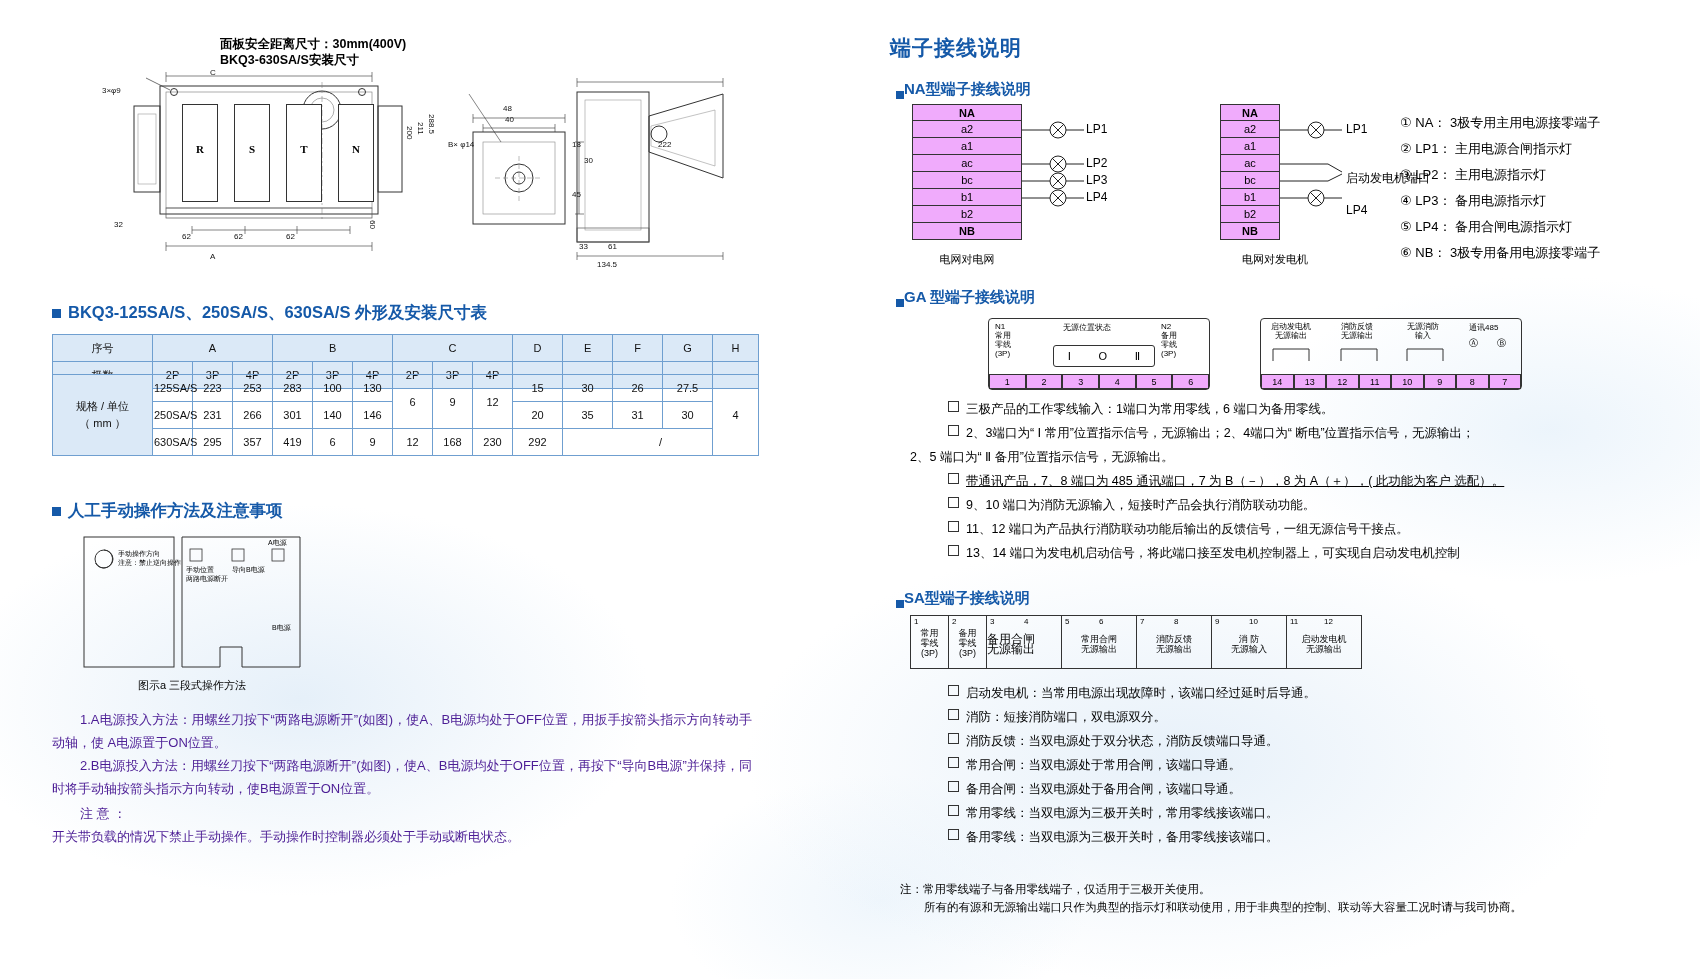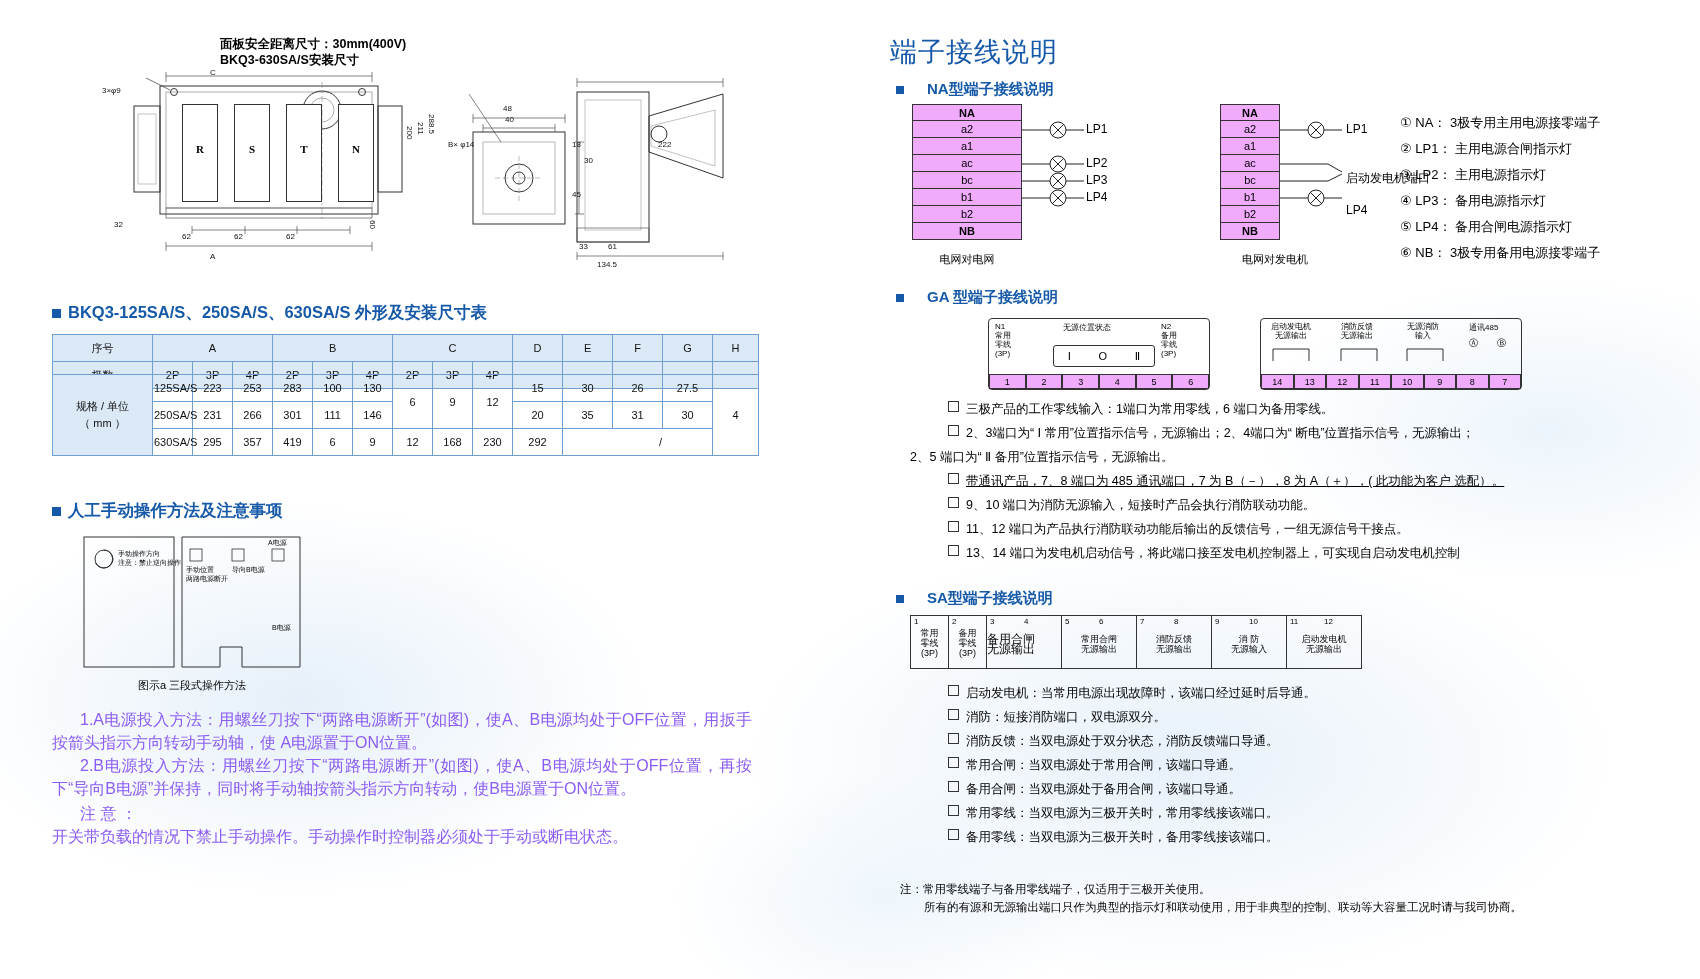--- a/index.html
+++ b/index.html
@@ -22,30 +22,30 @@
     pointer-events:none;
     z-index:0;
   }
   .page{position:relative;z-index:1;width:1700px;height:979px;margin-left:30px;}
 
   .col-left{position:absolute;left:0;top:0;width:850px;height:979px;}
   .col-right{position:absolute;left:850px;top:0;width:850px;height:979px;}
 
   
   .h-main{
-    color:#1559a8;font-size:27px;font-weight:normal;letter-spacing:1px;
+    color:#1559a8;font-size:21px;font-weight:bold;letter-spacing:1px;
   }
   .h-sec{
     color:#1559a8;font-size:16.5px;font-weight:bold;
     display:flex;align-items:center;gap:7px;
   }
   .h-sec .sq{display:inline-block;width:9px;height:9px;background:#1559a8;}
   .h-sec2{
     color:#1559a8;font-size:15px;font-weight:bold;
-    display:flex;align-items:center;gap:23px;
+    display:flex;align-items:flex-end;gap:0;
   }
   .h-sec2 .sq{display:inline-block;width:8px;height:8px;background:#1559a8;}
 
   
   .dim-title{font-size:12.5px;line-height:16px;font-weight:bold;}
   .draw-wrap{position:absolute;left:30px;top:70px;width:790px;height:210px;}
   .tiny2{font-size:7px;}
   .lbl{position:absolute;font-size:8px;color:#111;white-space:nowrap;}
   .pole{
     position:absolute;border:1px solid #333;background:#fff;
@@ -61,21 +61,21 @@
     border-collapse:collapse;width:686px;font-size:11px;table-layout:fixed;
   }
   table.dims th,table.dims td{
     border:1px solid #6f9fd0;text-align:center;padding:3px 1px;height:20px;
     color:#111;
   }
   table.dims th{background:#dbe9f7;font-weight:normal;}
   table.dims td.hdr{background:#dbe9f7;}
 
   
-  .p{font-size:16px;line-height:23px;color:#8b5cf6;text-align:justify;}
+  .p{font-size:13px;line-height:23px;color:#4c1d95;text-align:justify;}
   .p.ind{text-indent:28px;}
   .term-cell{
     border:1px solid #333;border-top:none;box-sizing:border-box;
     font-size:11px;display:flex;align-items:center;justify-content:center;
     background:#f0abfc;
   }
   .term-cell.first{border-top:1px solid #333;}
   .bold{font-weight:bold;}
   .note{font-size:12.5px;line-height:22px;}
   .note-list div{margin-bottom:2px;}
@@ -313,21 +313,21 @@
           <td data-name="cell-125-e">30</td>
           <td data-name="cell-125-f">26</td>
           <td data-name="cell-125-g">27.5</td>
           <td rowspan="3" data-name="cell-h">4</td>
         </tr>
         <tr data-name="table-row">
           <td data-name="cell-model-250">250SA/S</td>
           <td data-name="cell-250-a2p">231</td>
           <td data-name="cell-250-a3p">266</td>
           <td data-name="cell-250-a4p">301</td>
-          <td data-name="cell-250-b2p">111</td>
+          <td data-name="cell-250-b2p">140</td>
           <td data-name="cell-250-b3p">146</td>
           <td data-name="cell-250-d">20</td>
           <td data-name="cell-250-e">35</td>
           <td data-name="cell-250-f">31</td>
           <td data-name="cell-250-g">30</td>
         </tr>
         <tr data-name="table-row">
           <td data-name="cell-model-630">630SA/S</td>
           <td data-name="cell-630-a2p">295</td>
           <td data-name="cell-630-a3p">357</td>

